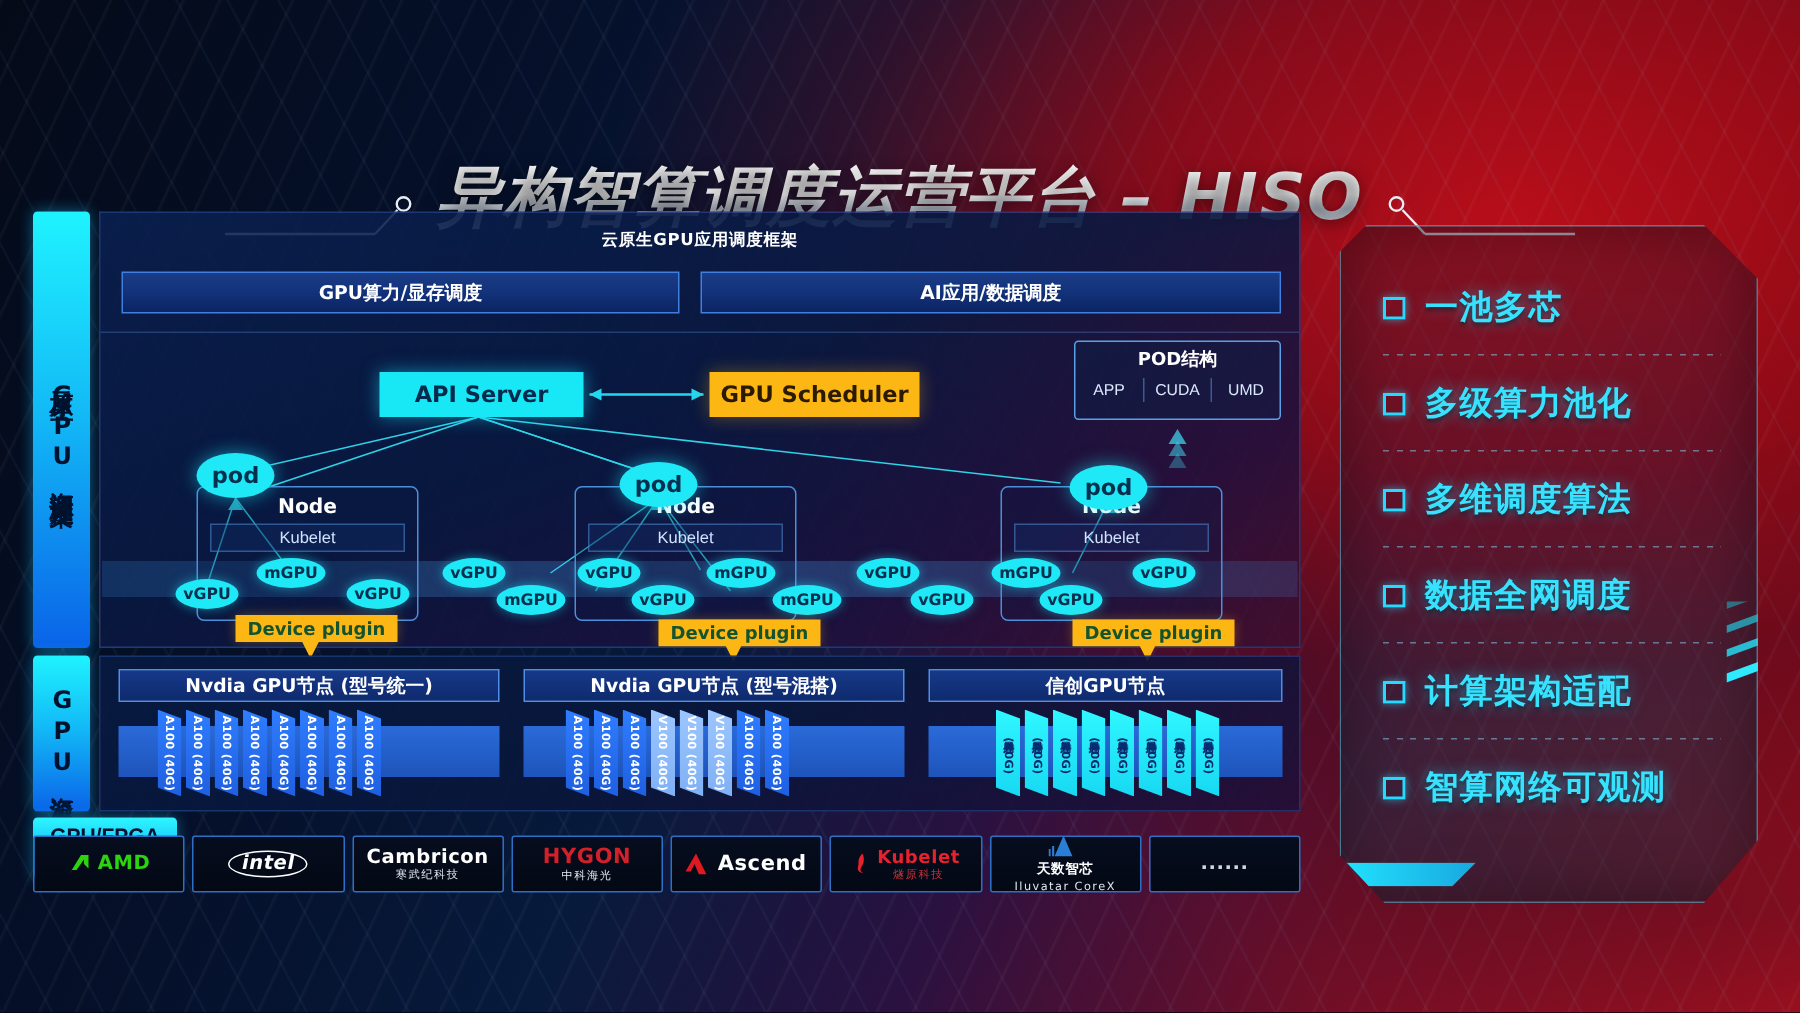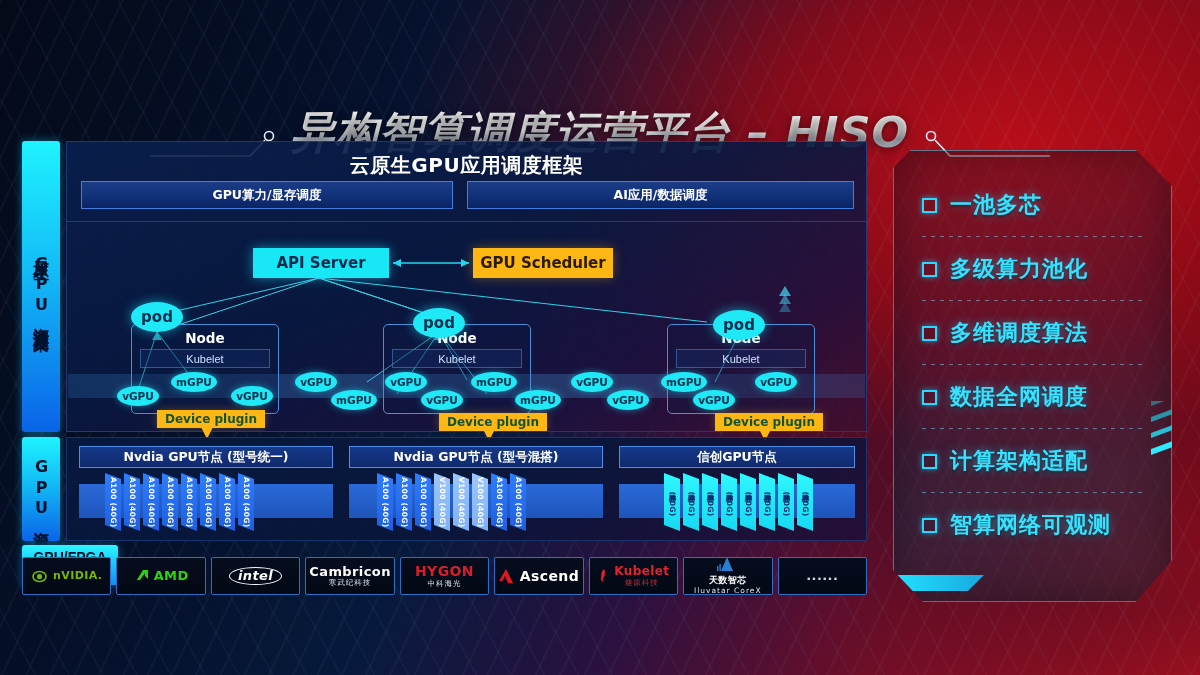--- a/index.html
+++ b/index.html
@@ -74,21 +74,21 @@
 
   
   #framework{
     position:absolute; left:44px; top:0; width:801px; height:291px;
     background:linear-gradient(160deg, rgba(10,32,80,.88) 0%, rgba(8,24,64,.9) 45%, rgba(26,16,62,.85) 75%, rgba(60,14,48,.75) 100%);
     border:1px solid rgba(60,120,220,.35);
     overflow:hidden;
   }
   #fw-title{
     position:absolute; left:0; right:0; top:10px; text-align:center;
-    color:#fff; font-size:20px; font-weight:bold; letter-spacing:.5px;
+    color:#fff; font-size:11px; font-weight:bold; letter-spacing:.5px;
     font-family:"DejaVu Sans","Liberation Sans",sans-serif;
   }
   .fwbar{
     position:absolute; top:39px; height:28px;
     background:linear-gradient(180deg,#1b3c86 0%,#12327a 50%,#0c2462 100%);
     border:1px solid #3f7fe0;
     display:flex; align-items:center; justify-content:center;
     color:#fff; font-size:12.5px; font-weight:bold;
     font-family:"DejaVu Sans","Liberation Sans",sans-serif;
   }
@@ -328,20 +328,28 @@
         <polygon points="718,160 712,170 724,170" fill="#3fd0ea" opacity="0.35"></polygon>
       </svg>
 
       <div class="pillbox" id="api-server">
         <span>API Server</span>
       </div>
       <div class="pillbox" id="gpu-scheduler">
         <span>GPU Scheduler</span>
       </div>
 
+      <div id="podstruct">
+        <div id="podstruct-title">POD结构</div>
+        <div id="podstruct-cells">
+          <div>APP</div>
+          <div>CUDA</div>
+          <div>UMD</div>
+        </div>
+      </div>
 
       <div id="band"></div>
 
       <div class="node" id="node-0">
         <div class="node-title">Node</div>
         <div class="kubelet">Kubelet</div>
       </div>
       <div class="node" id="node-1">
         <div class="node-title">Node</div>
         <div class="kubelet">Kubelet</div>
@@ -469,33 +477,20 @@
             <span>昇腾 (40G)</span>
           </div>
           <div class="gcard xc">
             <span>昇腾 (40G)</span>
           </div>
         </div>
     </div>
   </div>
 
   <div id="vendors">
-      <div class="vendor">
-        <div style="display: flex; align-items: center; gap: 5px;">
-          <span style="display: inline-flex; align-items: center;">
-            <svg width="17" height="13" viewBox="0 0 17 13">
-              <path d="M2 6.5 A6.5 5 0 0 1 15 6.5 A6.5 5 0 0 1 2 6.5 Z" fill="none" stroke="#76b900" stroke-width="1.6"></path>
-              <ellipse cx="8.5" cy="6.5" rx="2.6" ry="2.6" fill="#76b900"></ellipse>
-            </svg>
-          </span>
-          <div style="display: flex; flex-direction: column; align-items: center; line-height: 1.05;">
-            <span style="color: rgb(118, 185, 0); font-size: 11px; font-weight: bold; letter-spacing: 0.4px; font-family: &quot;DejaVu Sans&quot;, &quot;Liberation Sans&quot;, sans-serif;">nVIDIA.</span>
-          </div>
-        </div>
-      </div>
       <div class="vendor">
         <div style="display: flex; align-items: center; gap: 5px;">
           <span style="display: inline-flex; align-items: center;">
             <svg width="15" height="15" viewBox="0 0 15 15">
               <path d="M1 14 L9 1 L14 1 L14 10 L11 7 L11 4 L6 11 L3 11 Z" fill="#2bd40f"></path>
             </svg>
           </span>
           <div style="display: flex; flex-direction: column; align-items: center; line-height: 1.05;">
             <span style="color: rgb(43, 212, 15); font-size: 13px; font-weight: bold; letter-spacing: 0.4px; font-family: &quot;DejaVu Sans&quot;, &quot;Liberation Sans&quot;, sans-serif;">AMD</span>
           </div>

